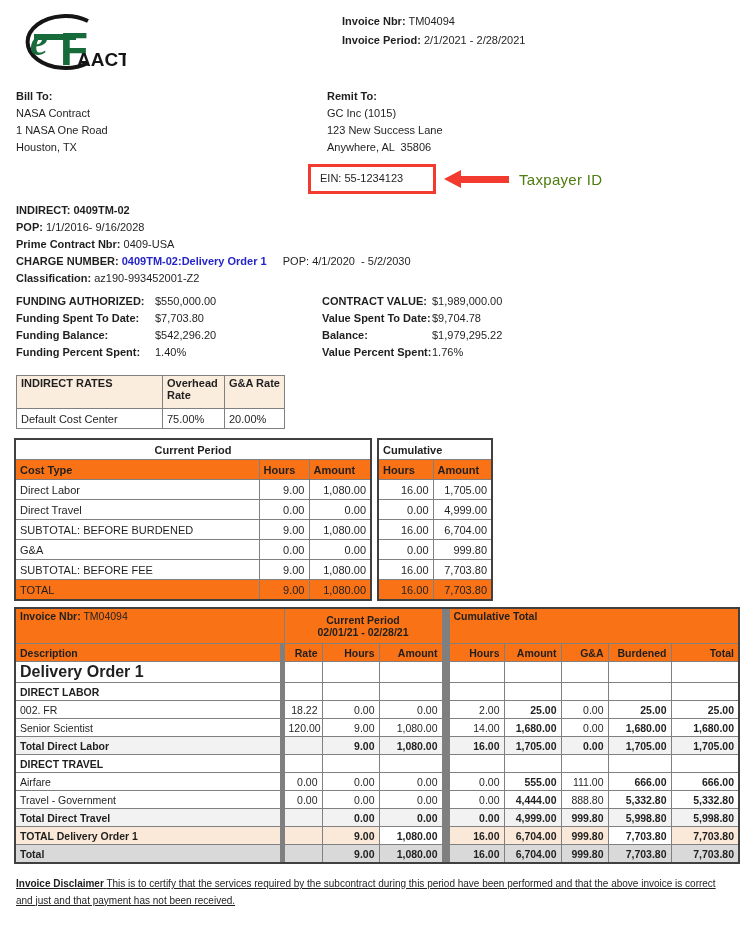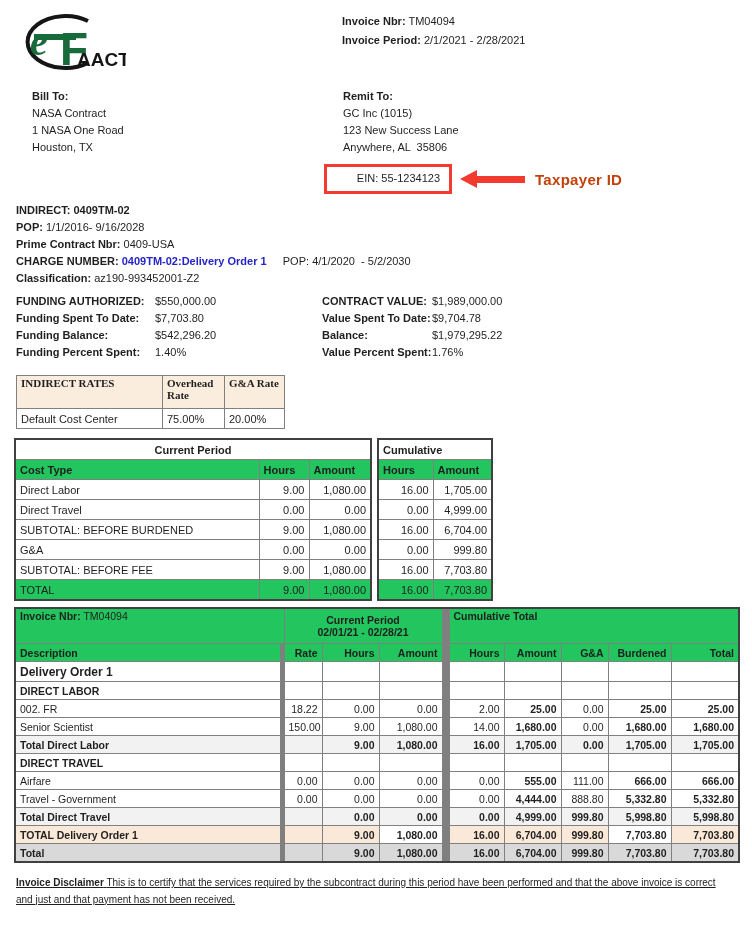--- a/index.html
+++ b/index.html
@@ -5,59 +5,59 @@
   html,body{margin:0;padding:0;background:#fff;}
   .page{position:relative;width:752px;height:928px;background:#fff;overflow:hidden;
         font-family:"Liberation Sans",sans-serif;color:#1f1f1f;font-size:11px;}
   .b{font-weight:bold;}
   
   .header-row{display:flex;padding-top:8px;}
   .logo{margin-left:14px;width:112px;height:68px;}
   .inv-meta{margin-left:216px;padding-top:4px;line-height:19px;white-space:nowrap;}
   
   .addr-row{display:flex;margin-top:12px;line-height:17px;}
-  .bill{margin-left:32px;width:311px;}
+  .bill{margin-left:16px;width:311px;}
   .remit{flex:1;}
-  .ein-row{display:flex;align-items:center;margin-top:8px;margin-left:-19px;text-align:right;}
+  .ein-row{display:flex;align-items:center;margin-top:8px;margin-left:-19px;}
   .ein-box{border:3px solid #F23B2E;padding:3px 9px 4px 9px;width:104px;background:#fff;}
   .arr{display:flex;align-items:center;margin-left:8px;}
   .arr-head{width:0;height:0;border-top:9px solid transparent;border-bottom:9px solid transparent;border-right:17px solid #F23B2E;}
   .arr-shaft{width:48px;height:7px;background:#F23B2E;}
-  .taxpayer{color:#c2410c;font-weight:bold;font-size:15px;margin-left:10px;letter-spacing:.3px;}
+  .taxpayer{color:#4d7c0f;font-weight:normal;font-size:15px;margin-left:10px;letter-spacing:.3px;}
   
   .contract{margin:8px 0 0 16px;line-height:17px;}
   .blue{color:#2424C8;font-weight:bold;}
   .gap{display:inline-block;width:10px;}
   
   .fund{display:flex;margin:6px 0 0 16px;line-height:17px;}
   .fund-l{display:grid;grid-template-columns:139px auto;width:306px;}
   .fund-r{display:grid;grid-template-columns:110px auto;}
   
   table{border-collapse:collapse;}
   
   .rates{margin:14px 0 0 16px;border:1px solid #595959;}
   .rates td{border:1px solid #808080;padding:1px 4px;text-align:left;font-size:11px;}
-  .rates .hd{background:#FBEDDE;font-weight:bold;vertical-align:top;font-family:Liberation Serif, serif;}
+  .rates .hd{background:#FBEDDE;font-weight:bold;vertical-align:top;}
   .rates .hd1{height:30px;}
   .rates .dr{height:17px;}
   .w137{width:137px;} .w53{width:53px;} .w51{width:51px;}
   
   .sumwrap{display:flex;margin:9px 0 0 14px;}
   .sum{border:2px solid #404040;table-layout:fixed;}
   .sum td{border:1px solid #808080;padding:2px 4px;height:15px;font-size:11px;overflow:hidden;white-space:nowrap;}
   .sum2{margin-left:5px;}
-  .gray{background:#22c55e;}
+  .gray{background:#f97316;}
   .num{text-align:right;}
   .ctr{text-align:center;}
   
   .detail{margin:6px 0 0 14px;border:2px solid #404040;table-layout:fixed;width:724px;font-size:10.5px;}
   .detail td{border:1px solid #808080;padding:1px 4px;height:15px;overflow:hidden;white-space:nowrap;}
   .detail .sepc{background:#7F7F7F;padding:0;}
   .detail .hdr1 td{height:32px;vertical-align:top;}
-  .detail .group td{font-size:12px;font-weight:bold;height:17px;}
+  .detail .group td{font-size:16px;font-weight:bold;height:17px;}
   .detail .section td{font-weight:bold;}
   .lg{background:#F2F2F2;font-weight:bold;}
   .grand{background:#FAE8D8;font-weight:bold;}
   .wht{background:#fff;}
   .final{background:#D9D9D9;font-weight:bold;}
   .bnum{font-weight:bold;}
   
   .disclaimer{margin:12px 16px 0 16px;font-size:10px;line-height:16.5px;width:712px;text-decoration:underline;}
 </style>
 </head>
@@ -338,21 +338,21 @@
       <td class="sepc"></td>
       <td class="num">2.00</td>
       <td class="num bnum">25.00</td>
       <td class="num">0.00</td>
       <td class="num bnum">25.00</td>
       <td class="num bnum">25.00</td>
     </tr>
     <tr>
       <td>Senior Scientist</td>
       <td class="sepc"></td>
-      <td class="num">150.00</td>
+      <td class="num">120.00</td>
       <td class="num">9.00</td>
       <td class="num">1,080.00</td>
       <td class="sepc"></td>
       <td class="num">14.00</td>
       <td class="num bnum">1,680.00</td>
       <td class="num">0.00</td>
       <td class="num bnum">1,680.00</td>
       <td class="num bnum">1,680.00</td>
     </tr>
     <tr class="lg">

